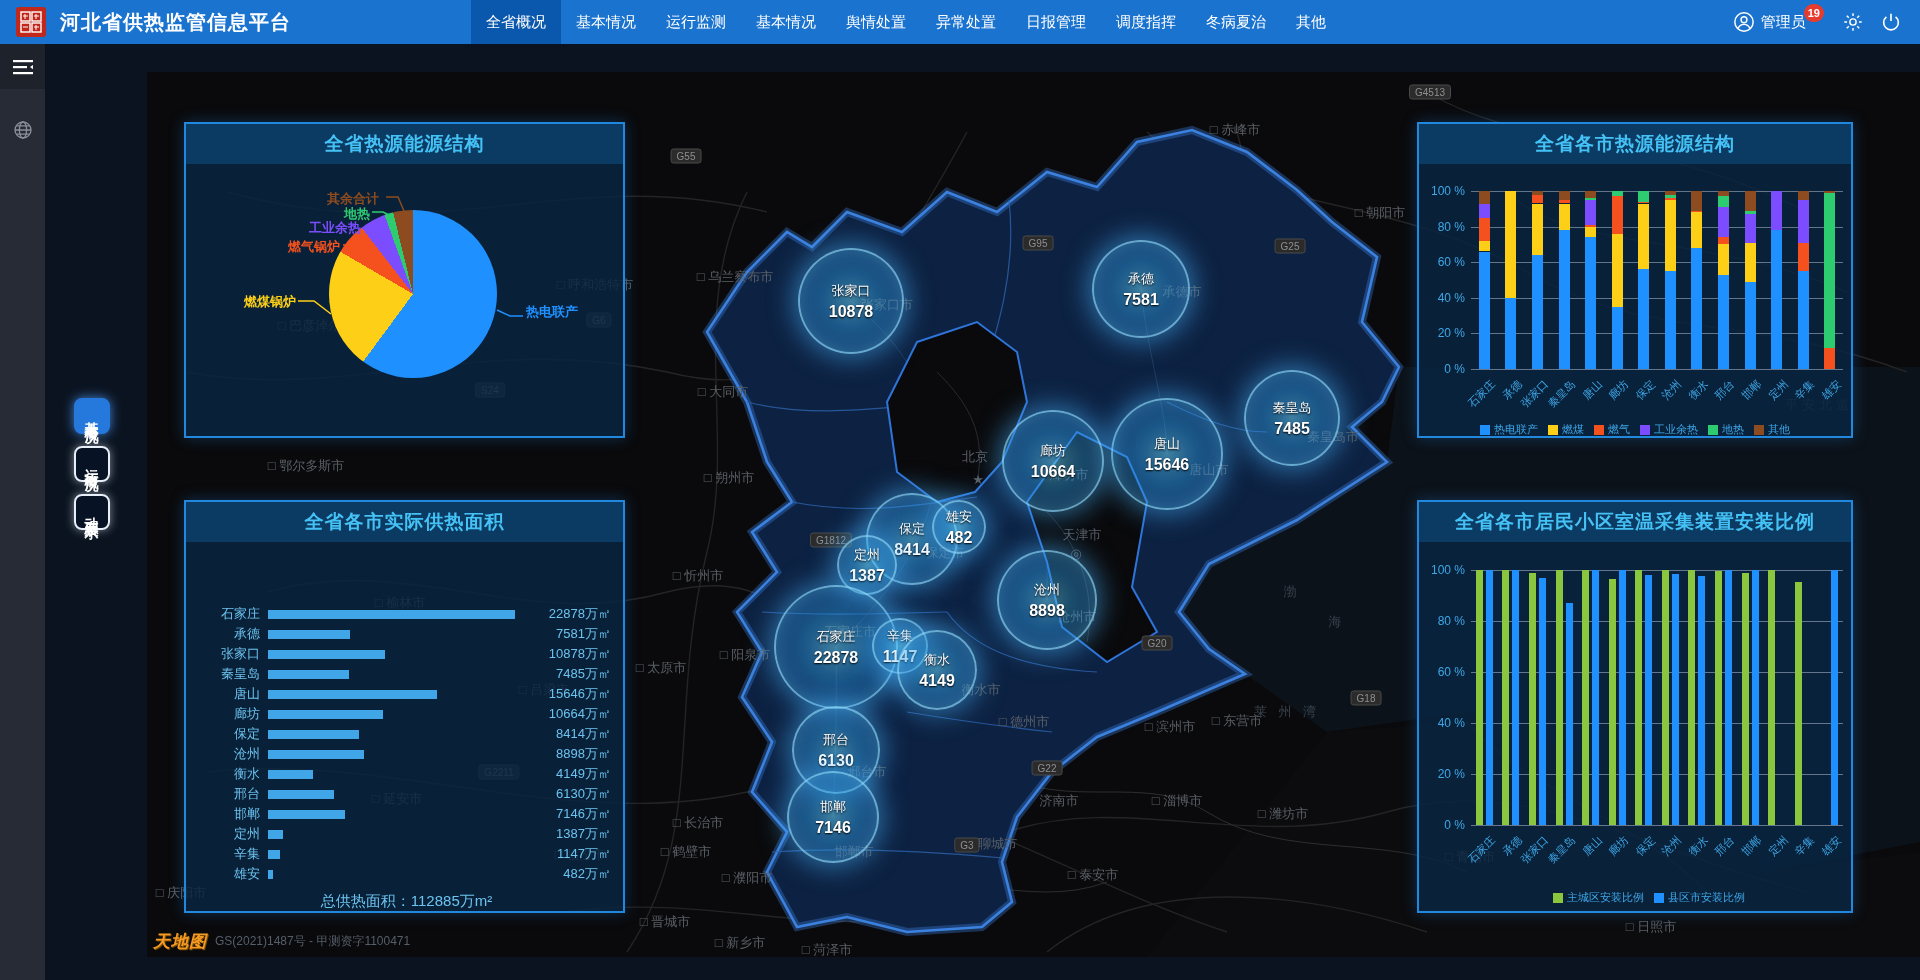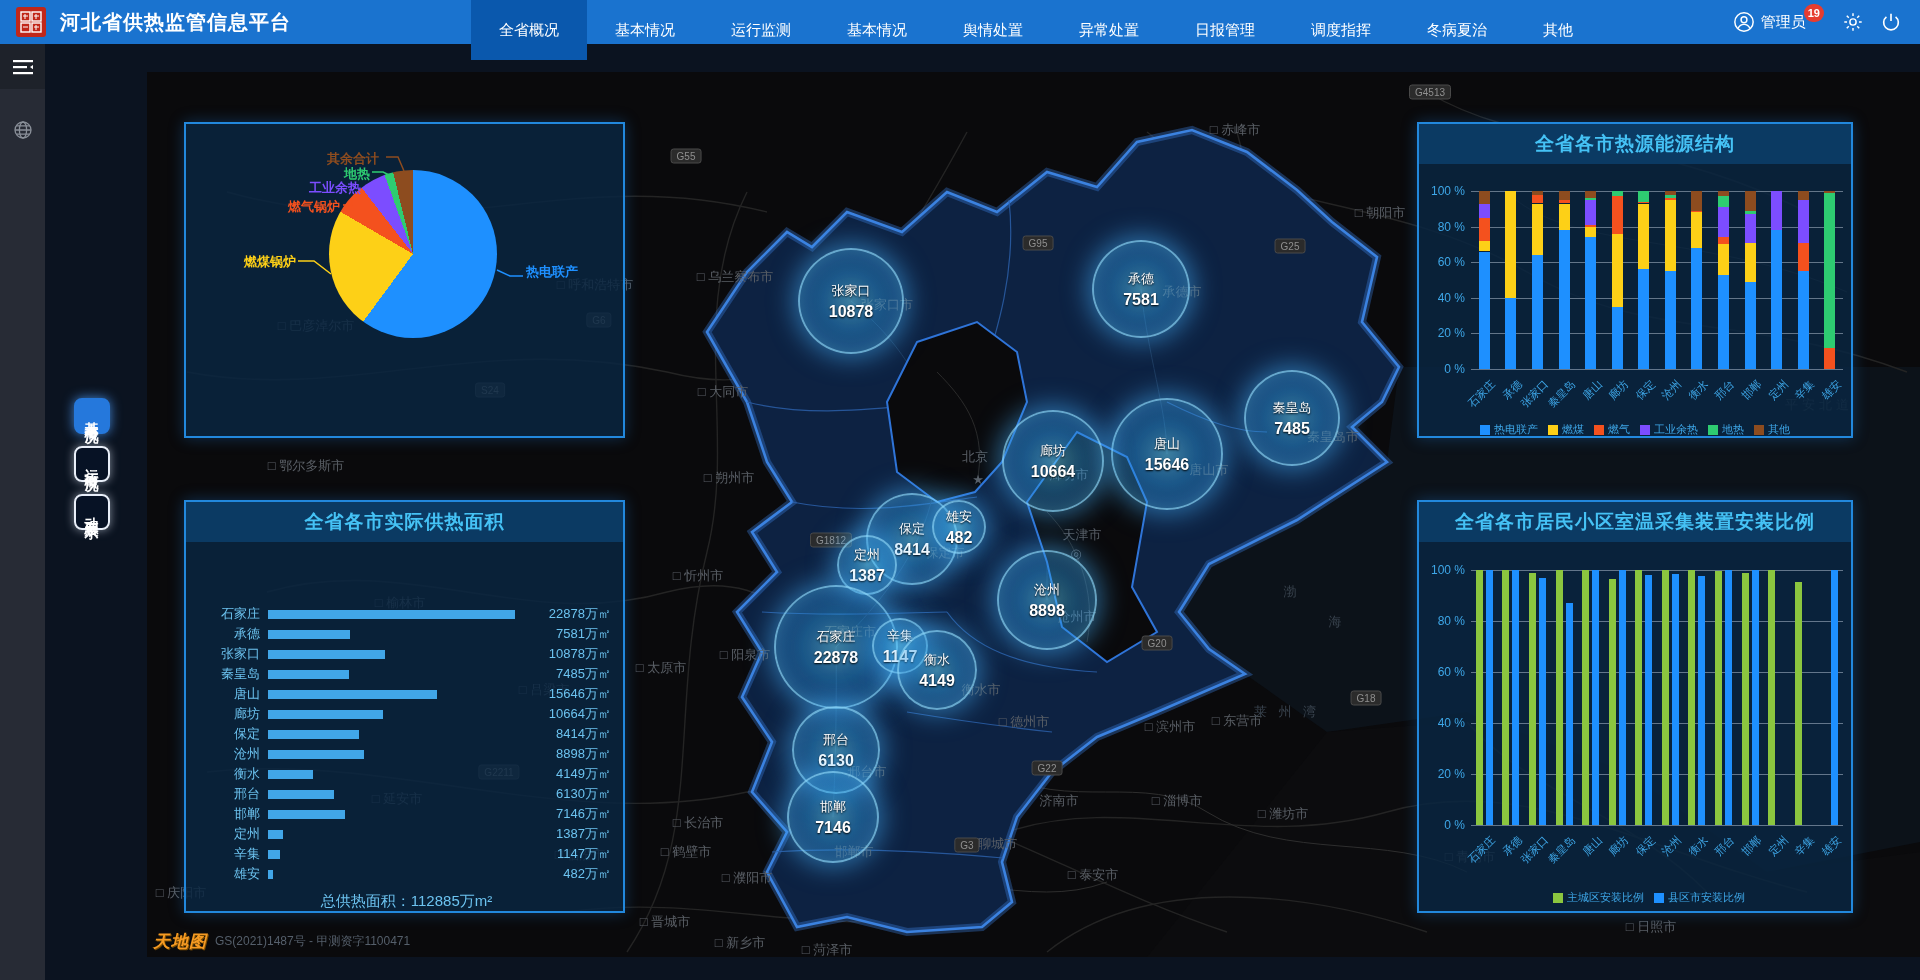--- a/index.html
+++ b/index.html
@@ -6,21 +6,21 @@
   html,body { width:1920px; height:980px; overflow:hidden; background:#0b1320;
     font-family:"Liberation Sans","DejaVu Sans",sans-serif; }
 
   
   .navbar { position:absolute; left:0; top:0; width:1920px; height:44px; background:#1a73cf;
     display:flex; align-items:center; z-index:50; }
   .logo-seal { width:30px; height:30px; margin-left:16px; border-radius:3px; background:#c1271a;
     display:flex; align-items:center; justify-content:center; flex:0 0 auto; }
   .app-title { color:#fff; font-size:20px; font-weight:bold; margin-left:14px; letter-spacing:1px; }
   .nav-items { display:flex; height:44px; margin-left:180px; }
-  .nav-item { height:60px; display:flex; align-items:center; padding:0 28px; color:#fff;
+  .nav-item { height:44px; display:flex; align-items:center; padding:0 15px; color:#fff;
     font-size:15px; cursor:pointer; white-space:nowrap; }
   .nav-item.active { background:#0a58ad; }
   .nav-right { margin-left:auto; display:flex; align-items:center; margin-right:18px; color:#fff; }
   .user-label { font-size:15px; margin-left:6px; }
   .badge { background:#e63c30; color:#fff; font-size:11px; font-weight:bold; border-radius:9px;
     min-width:18px; height:18px; line-height:18px; text-align:center; padding:0 4px;
     position:relative; top:-9px; left:-2px; }
   .nav-icon { width:22px; height:22px; margin-left:16px; cursor:pointer; }
 
   
@@ -348,20 +348,23 @@
         <div class="b-value">7146</div>
       </div>
     </div>
 
   <div class="attribution">
     <span class="tdt-logo">天地图</span>
     <span class="gs-text">GS(2021)1487号 - 甲测资字1100471</span>
   </div>
 
   <div class="panel" id="panel-pie">
+    <div class="panel-header">
+      <span class="panel-title">全省热源能源结构</span>
+    </div>
     <div class="panel-body" id="pie-body">
     <div class="pie-circle" style="left: 143px; top: 46px; background: conic-gradient(rgb(30, 144, 255) 0deg, rgb(30, 144, 255) 216.4deg, rgb(253, 208, 23) 216.4deg, rgb(253, 208, 23) 300.2deg, rgb(244, 81, 30) 300.2deg, rgb(244, 81, 30) 322.2deg, rgb(124, 77, 255) 322.2deg, rgb(124, 77, 255) 340.2deg, rgb(46, 204, 113) 340.2deg, rgb(46, 204, 113) 346.3deg, rgb(141, 76, 31) 346.3deg, rgb(141, 76, 31) 360deg);"></div>
         <div class="pie-label" style="left: 340px; top: 139px; color: rgb(30, 144, 255);">热电联产</div>
         <div class="pie-label" style="left: 58px; top: 129px; color: rgb(253, 208, 23);">燃煤锅炉</div>
         <div class="pie-label" style="left: 102px; top: 74px; color: rgb(244, 81, 30);">燃气锅炉</div>
         <div class="pie-label" style="left: 123px; top: 55px; color: rgb(124, 77, 255);">工业余热</div>
         <div class="pie-label" style="left: 158px; top: 41px; color: rgb(46, 204, 113);">地热</div>
         <div class="pie-label" style="left: 141px; top: 26px; color: rgb(141, 76, 31);">其余合计</div>
         <svg width="441" height="276" style="position: absolute; left: 0px; top: 0px; pointer-events: none;">
           <polyline points="311,146 324,152 337,152" fill="none" stroke="#1e90ff" stroke-width="1.5"></polyline>

